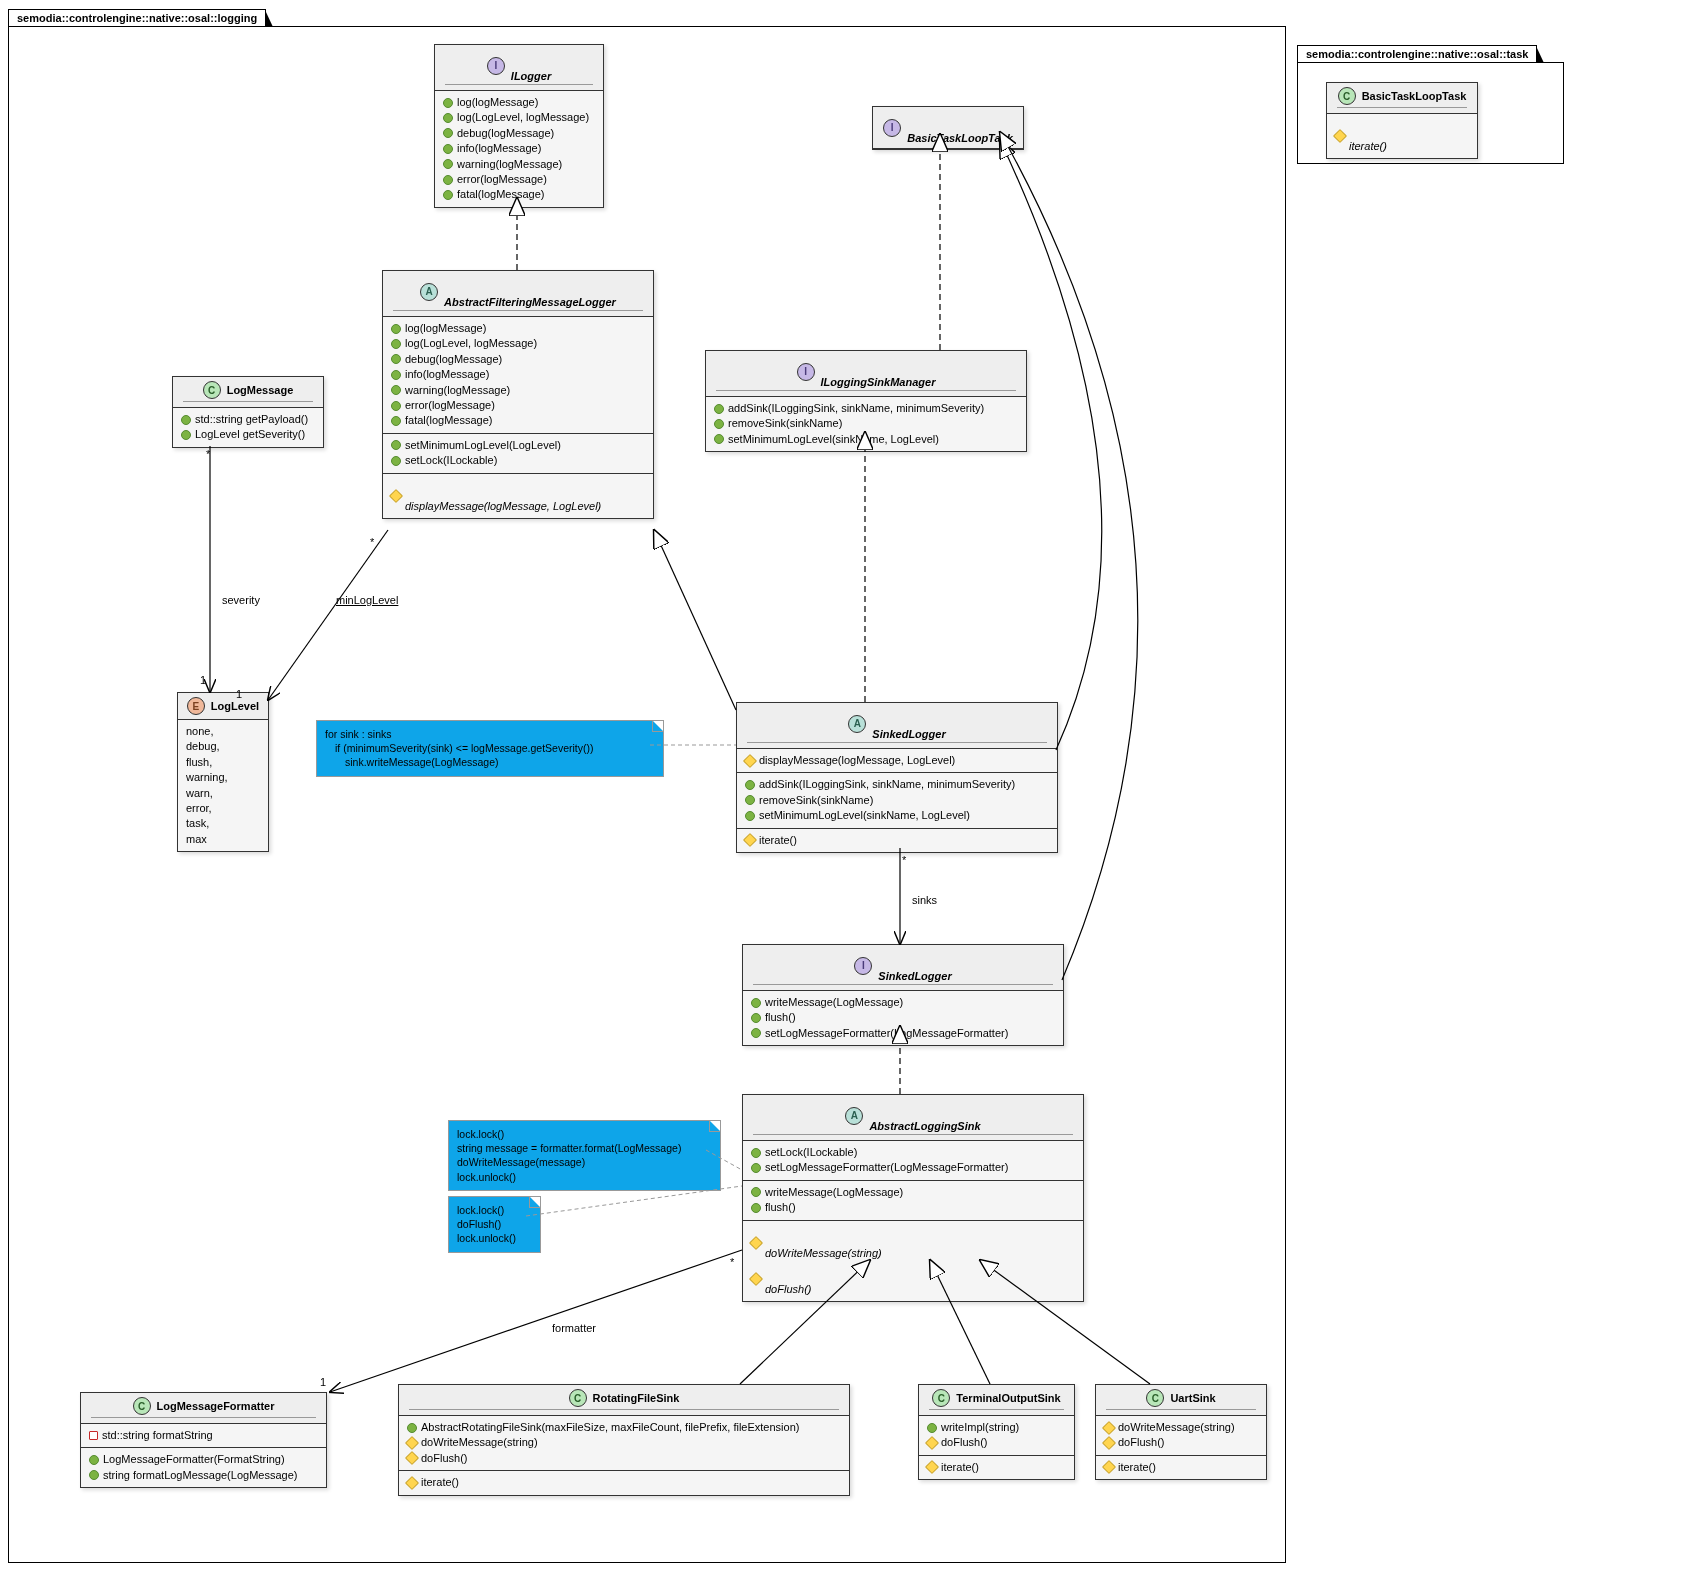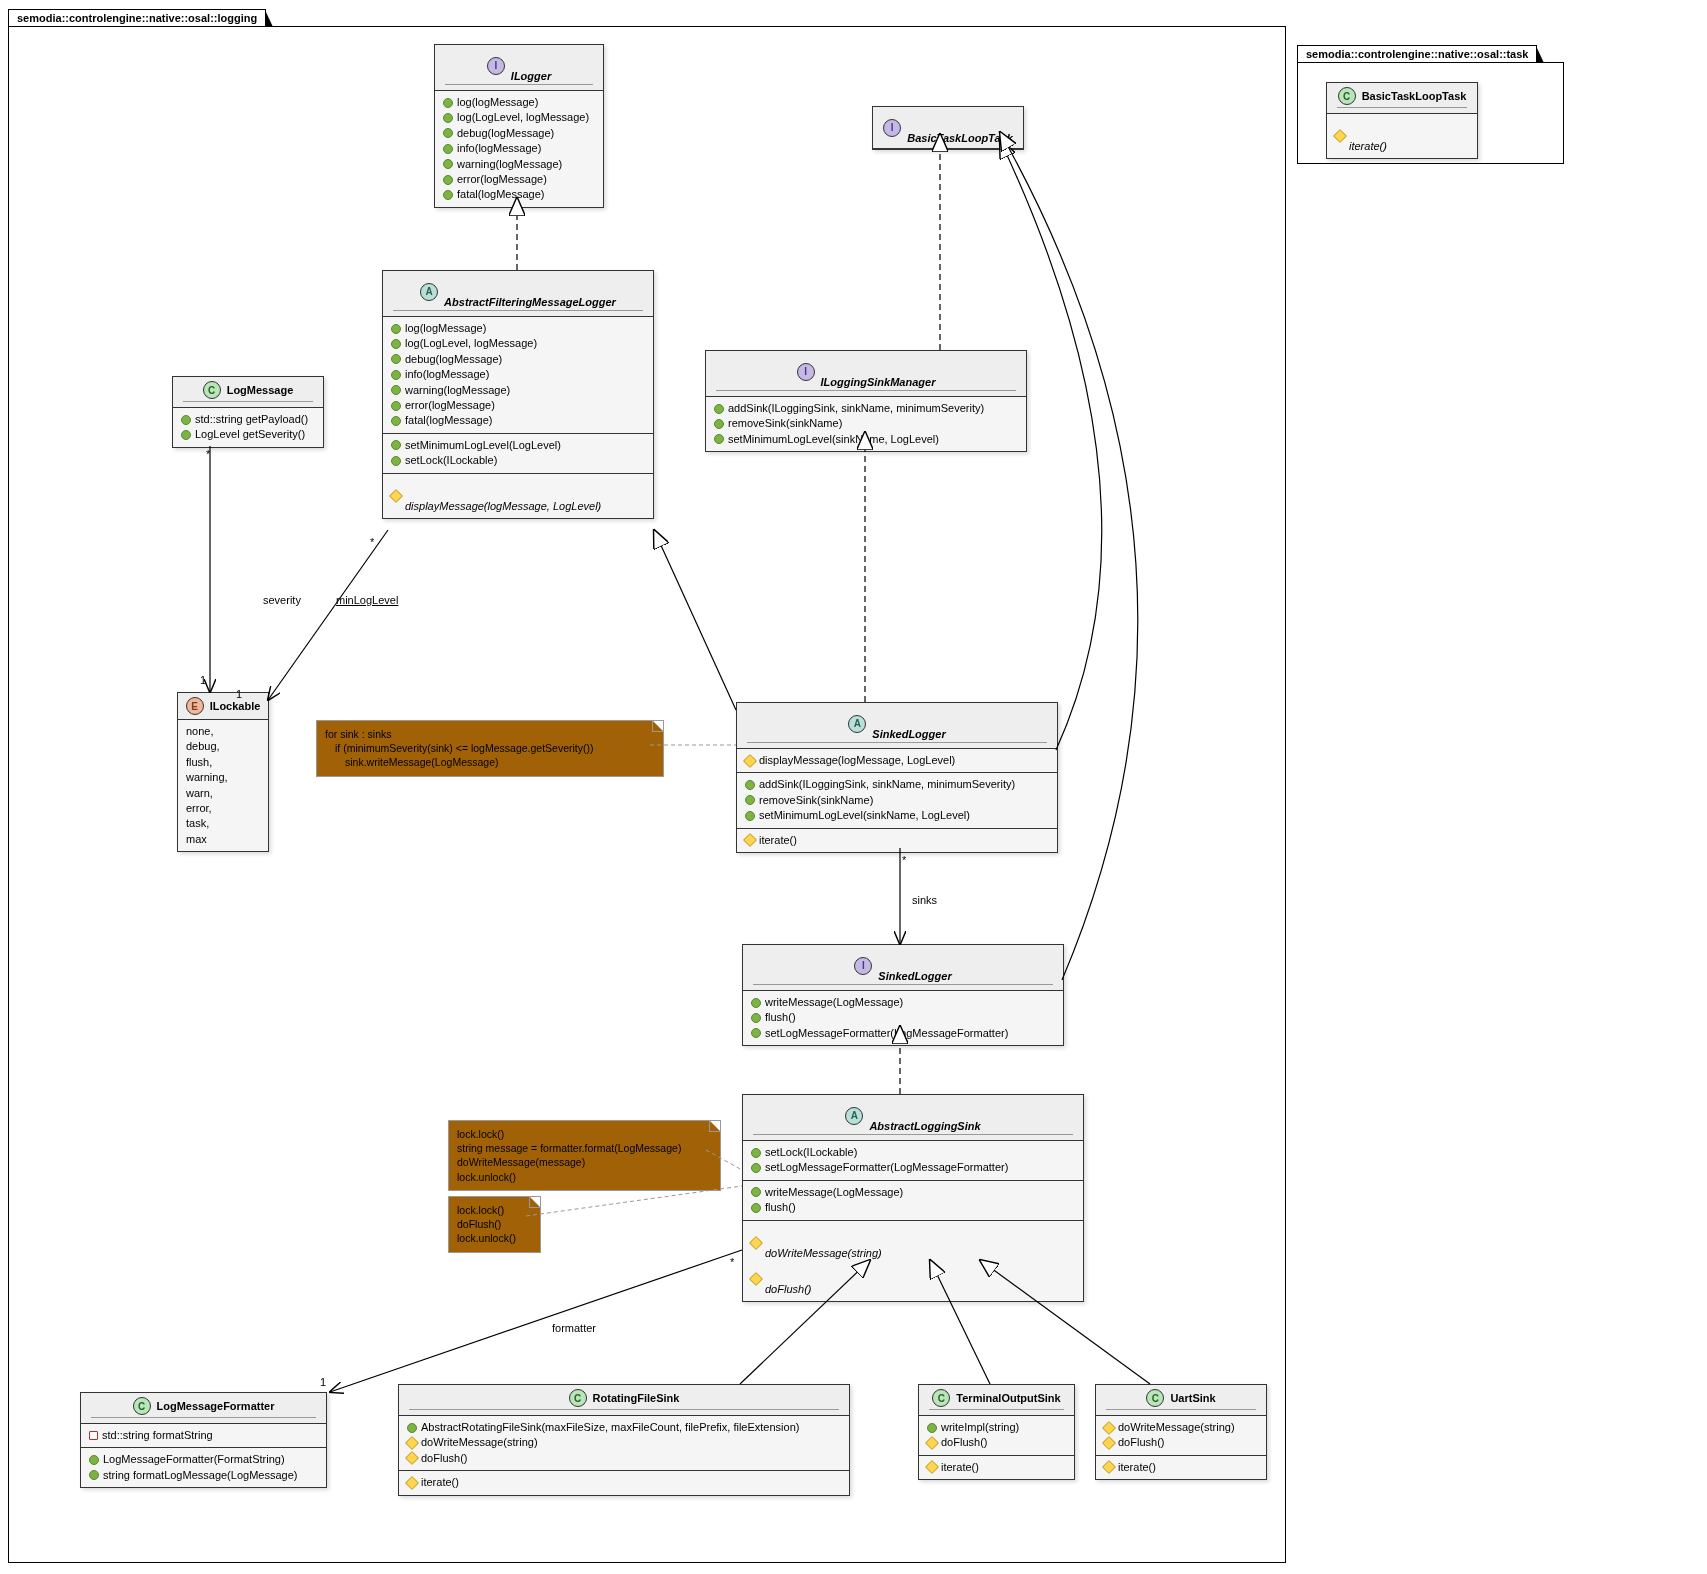--- a/index.html
+++ b/index.html
@@ -99,21 +99,21 @@
     height: 8px;
     border-radius: 50%;
     flex: 0 0 auto;
   }
   .vis-public { background: #7cb342; border: 1px solid #558b2f; }
   .vis-protected { background: #ffd54f; border: 1px solid #c9a227; transform: rotate(45deg); border-radius: 1px; }
   .vis-private { background: #fff; border: 1.5px solid #c62828; border-radius: 1px; width: 7px; height: 7px; }
   .italic { font-style: italic; margin-top: 21px; }
   .note-box {
     position: absolute;
-    background: #a16207;
+    background: #0ea5e9;
     border: 1.5px solid #999;
     padding: 6px 8px;
     font-size: 10.5px;
     line-height: 1.35;
   }
   .note-box::before {
     content: '';
     position: absolute;
     top: 0;
     right: 0;
@@ -321,21 +321,21 @@
         <span class="vis vis-public"></span>
         <span>setMinimumLogLevel(sinkName, LogLevel)</span>
       </div>
   </div>
 </div>
 
 <div class="uml-box" style="left:177px; top:692px; width:90px;">
   <div class="uml-header" style="padding:4px 4px;">
     <div class="title-row">
       <span class="stereotype-circle st-E">E</span>
-      <span>ILockable</span>
+      <span>LogLevel</span>
     </div>
   </div>
   <div class="uml-section">
     <div class="uml-row">
         <span>none,</span>
       </div>
     <div class="uml-row">
         <span>debug,</span>
       </div>
     <div class="uml-row">
@@ -579,21 +579,21 @@
   <div>doWriteMessage(message)</div>
   <div>lock.unlock()</div>
 </div>
 
 <div class="note-box" style="left:448px; top:1196px; width:75px;">
   <div>lock.lock()</div>
   <div>doFlush()</div>
   <div>lock.unlock()</div>
 </div>
 
-<div class="edge-label" style="left:222px; top:594px;margin-left:41px;">severity</div>
+<div class="edge-label" style="left:222px; top:594px;">severity</div>
 <div class="edge-label" style="left:336px; top:594px;text-decoration:underline;">minLogLevel</div>
 <div class="edge-label" style="left:912px; top:894px;">sinks</div>
 <div class="edge-label" style="left:552px; top:1314px;margin-top:8px;">formatter</div>
 <div class="edge-label" style="left:200px; top:674px;">1</div>
 <div class="edge-label" style="left:236px; top:688px;">1</div>
 <div class="edge-label" style="left:206px; top:448px;">*</div>
 <div class="edge-label" style="left:370px; top:536px;">*</div>
 <div class="edge-label" style="left:902px; top:854px;">*</div>
 <div class="edge-label" style="left:730px; top:1256px;">*</div>
 <div class="edge-label" style="left:320px; top:1376px;">1</div>

